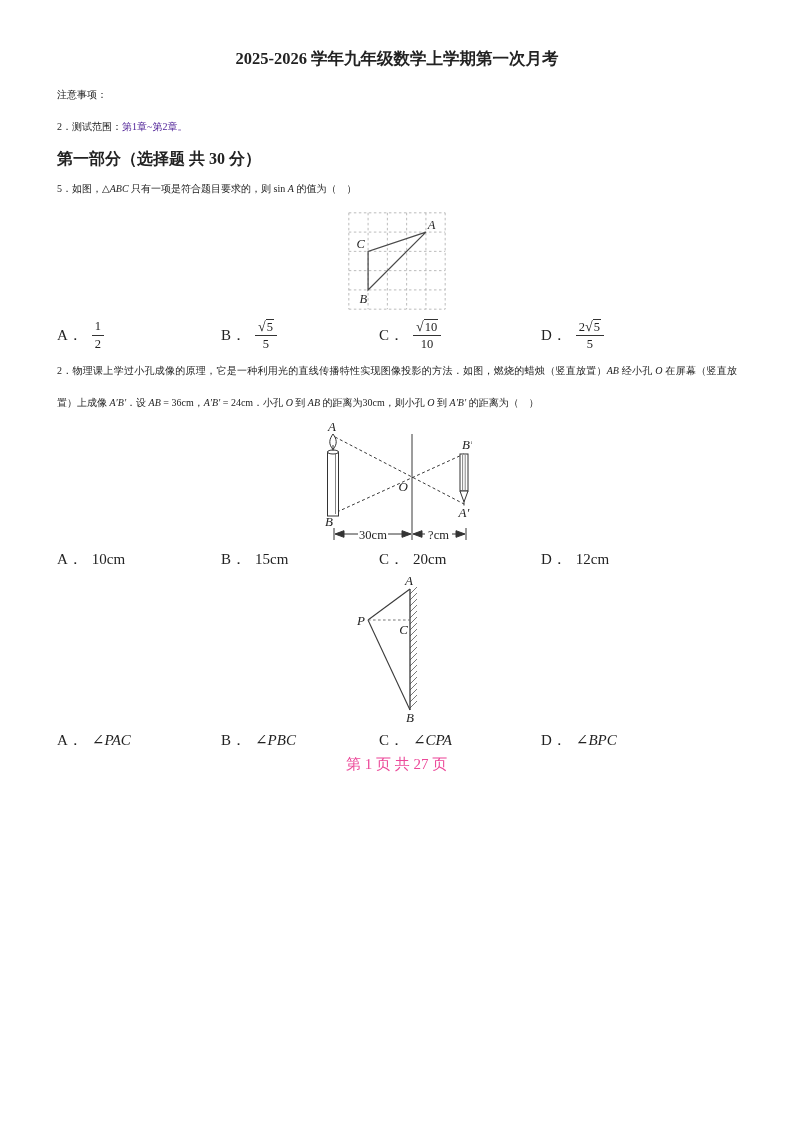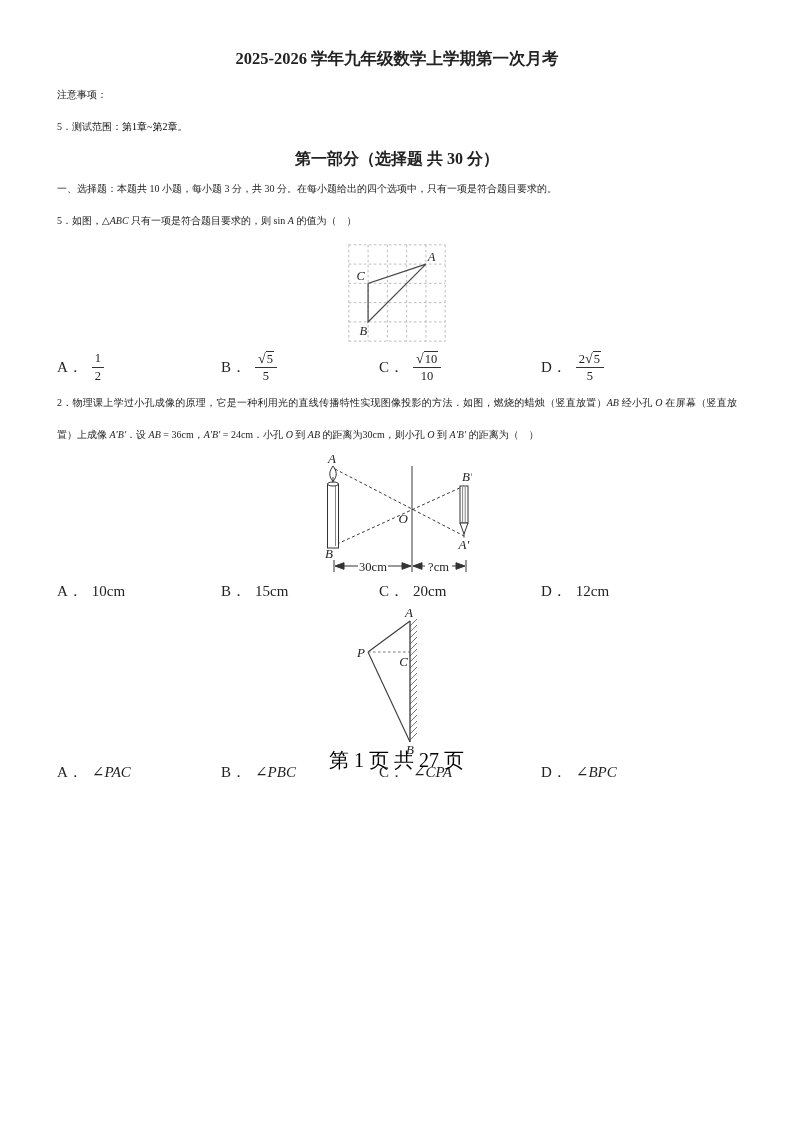--- a/index.html
+++ b/index.html
@@ -10,23 +10,23 @@
     padding:46px 56px 0 57px;
     background:#fff;
     font-family:"Liberation Serif","DejaVu Serif",serif;
     color:#222;
     overflow:hidden;
   }
   .title{font-size:16.5px;font-weight:bold;text-align:center;line-height:26px;}
   .subtitle{font-size:15.5px;font-weight:bold;text-align:center;line-height:26px;margin-top:11px;}
   p.body{margin:0;font-size:10px;line-height:32px;text-align:justify;}
   p.first{margin-top:7px;}
-  .part-heading{font-size:16px;font-weight:bold;text-align:center;line-height:28px;margin:2px 0 0 0;}
+  .part-heading{font-size:16px;font-weight:bold;text-align:left;line-height:28px;margin:2px 0 0 0;}
   .mi{font-style:italic;}
-  .red{color:#000000;}
+  .red{color:#4c1d95;}
   .fig{text-align:center;line-height:0;}
   .fig svg{display:inline-block;}
   .fig-q1{margin:3px 0 1px;}
   .fig-q2{margin:2px 0 0;}
   .fig-q3{margin:1px 0 0;}
   .choices{
     display:grid;
     grid-template-columns:164px 158px 162px auto;
     font-size:15px;
     align-items:center;
@@ -40,38 +40,37 @@
     display:inline-flex;flex-direction:column;align-items:center;
     font-size:12.5px;line-height:1.15;vertical-align:middle;
   }
   .frac .top{border-bottom:1.2px solid #333;padding:0 3px 1px;display:inline-flex;align-items:flex-end;}
   .frac .bot{padding-top:1px;}
   .radsign{font-style:normal;font-size:14px;line-height:1;}
   .rad{border-top:1px solid #333;padding:0 1px;}
   .rad:empty{border:0;padding:0;}
   .footer{
     position:absolute;left:0;right:0;bottom:16px;
-    text-align:center;font-size:20px;color:#000000;
+    text-align:center;font-size:15px;color:#ec4899;
   }
   svg text{font-family:"Liberation Serif","DejaVu Serif",serif;}
   .svg-var{font-style:italic;font-size:13px;fill:#222;}
   .svg-dim{font-style:normal;font-size:12.5px;fill:#222;}
 </style>
 </head>
 <body>
 
 <div class="page">
 
   <div class="title">2025-2026 学年九年级数学上学期第一次月考</div>
 
   <p class="body first">注意事项：</p>
-  <p class="body"><span>5．测试范围：</span><span class="red">第1章~第2章。</span></p>
+  <p class="body"><span>2．测试范围：</span><span class="red">第1章~第2章。</span></p>
 
   <div class="part-heading">第一部分（选择题 共 30 分）</div>
-  <p class="body">一、选择题：本题共 10 小题，每小题 3 分，共 30 分。在每小题给出的四个选项中，只有一项是符合题目要求的。</p>
 
   <p class="body"><span>5．如图，△</span><span class="mi">ABC</span><span> 只有一项是符合题目要求的，则 sin </span><span class="mi">A</span><span> 的值为（　）</span></p>
 
   <div class="fig fig-q1">
     <svg width="106" height="106" viewBox="0 0 110 110">
       <g stroke="#a8a8a8" stroke-width="0.8" stroke-dasharray="2.6 2.6">
         <line x1="5" y1="5" x2="5" y2="105"></line>
           <line x1="25" y1="5" x2="25" y2="105"></line>
         <line x1="45" y1="5" x2="45" y2="105"></line>
           <line x1="65" y1="5" x2="65" y2="105"></line>

